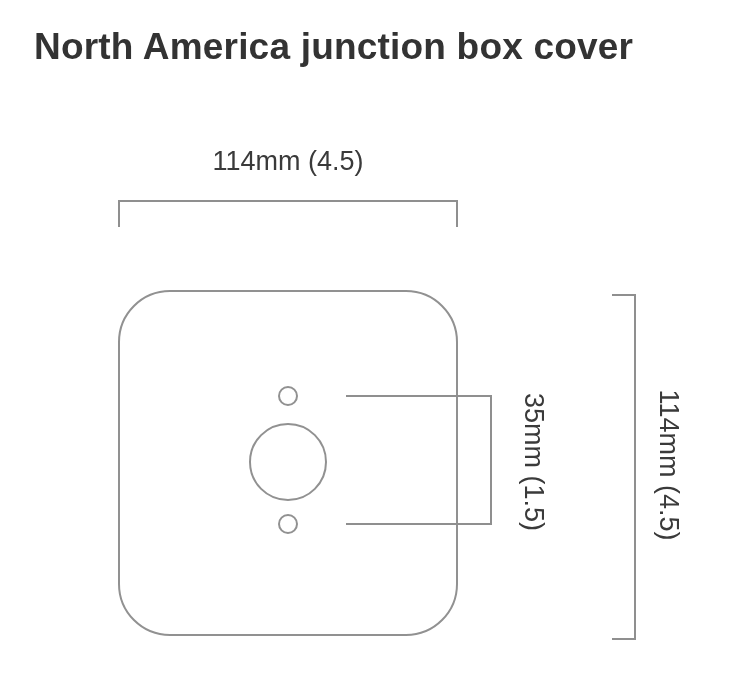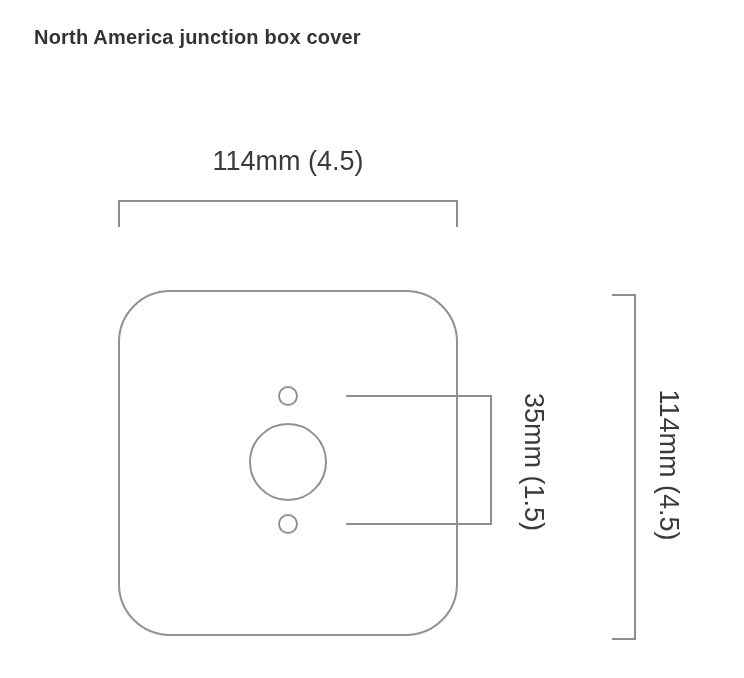--- a/index.html
+++ b/index.html
@@ -13,21 +13,21 @@
     height: 678px;
     background: #ffffff;
     font-family: "Liberation Sans", sans-serif;
     color: #3a3a3a;
     overflow: hidden;
   }
   .title {
     position: absolute;
     left: 34px;
     top: 26px;
-    font-size: 20px;
+    font-size: 37px;
     font-weight: 600;
     letter-spacing: 0.2px;
     color: #333333;
     white-space: nowrap;
   }
   .dim-label {
     font-size: 27px;
     font-weight: 500;
     color: #3a3a3a;
     white-space: nowrap;

